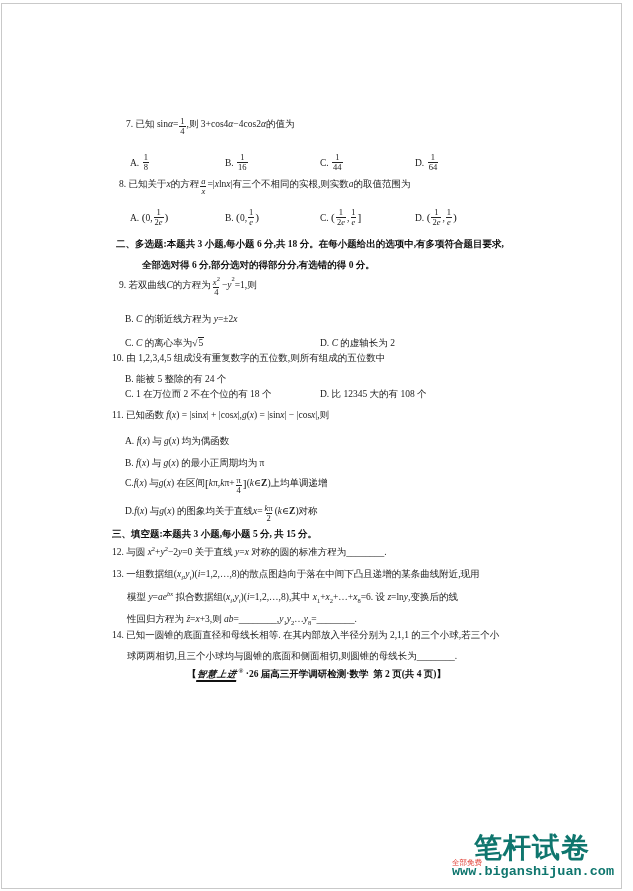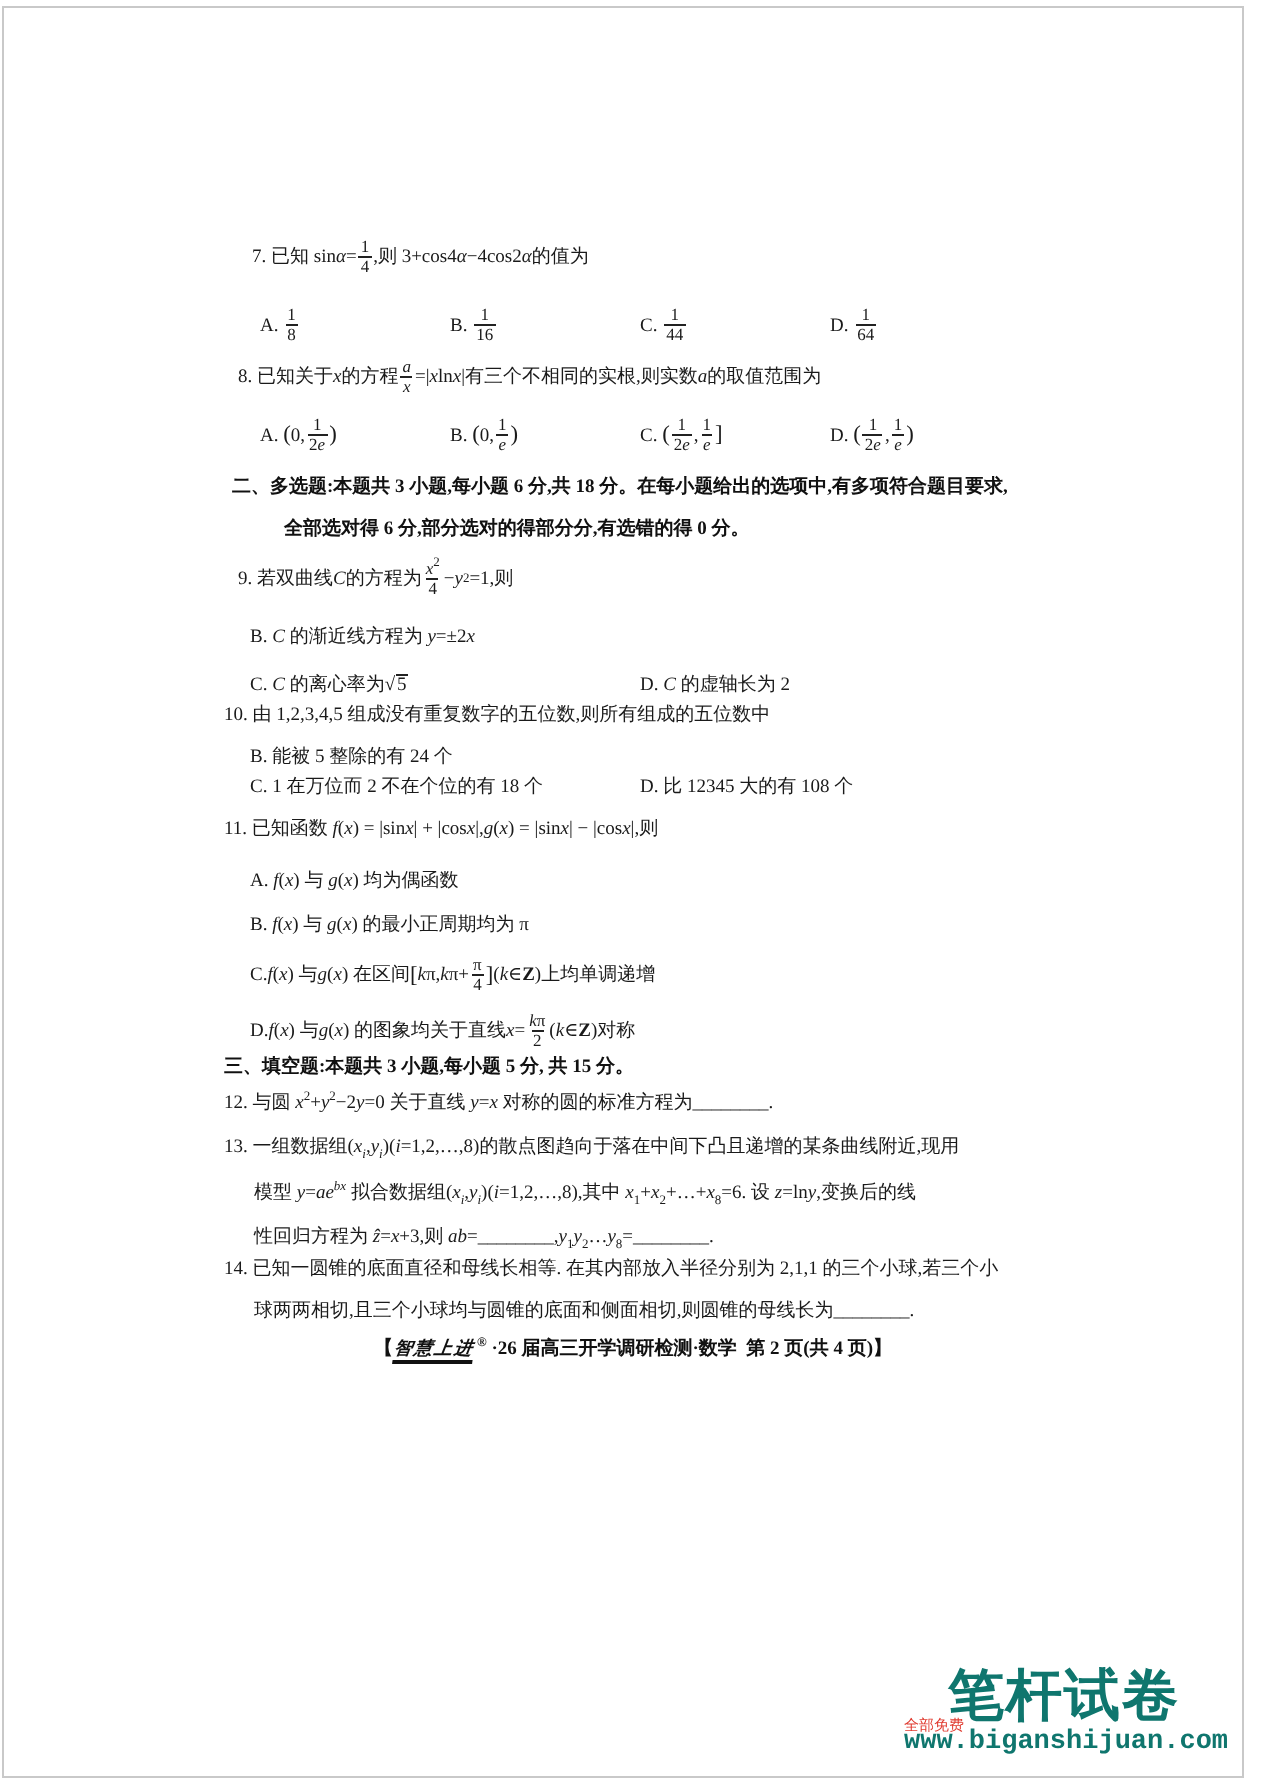--- a/index.html
+++ b/index.html
@@ -4,21 +4,21 @@
 <style>
   html,body{margin:0;padding:0}
   body{
     width:633px;height:891px;position:relative;overflow:hidden;
     background:#ffffff;color:#1a1a1a;
     font-family:"Liberation Serif","DejaVu Serif",serif;
     font-size:9.5px;line-height:12px;
   }
   .frame{position:absolute;left:1px;top:3px;width:619px;height:884px;border:1px solid #c9c9c9}
   .abs{position:absolute;white-space:nowrap}
-  .mrow{display:flex;align-items:center;height:22px}
+  .mrow{display:flex;height:22px}
   .grid4{display:grid;grid-template-columns:95px 95px 95px 95px;align-items:center}
   .grid2{display:grid;grid-template-columns:195px auto;align-items:center}
   .bold{font-weight:bold;color:#111}
   .fr{display:inline-flex;flex-direction:column;align-items:center;vertical-align:middle;
       line-height:1.05;font-size:8.5px;margin:0 1px;transform:translateY(-1px)}
   .fr b{font-weight:normal;padding:0 1px}
   .fr u{text-decoration:none;border-top:1px solid #222;padding:0 1px}
   .ol{border-top:1px solid #222;padding:0 1px}
   sup{font-size:6.5px;vertical-align:super;line-height:0}
   sub{font-size:6.5px;vertical-align:sub;line-height:0}

